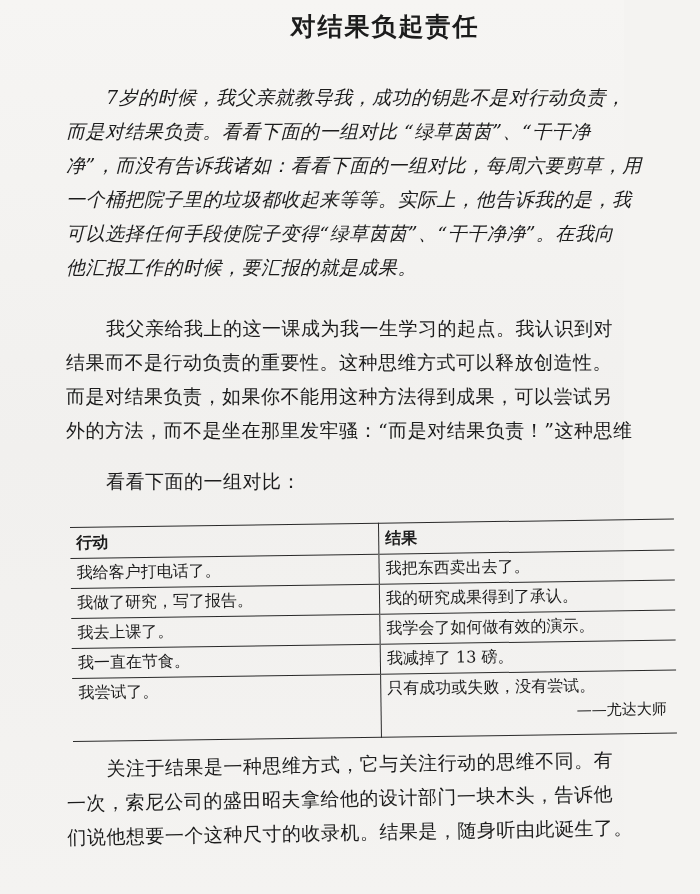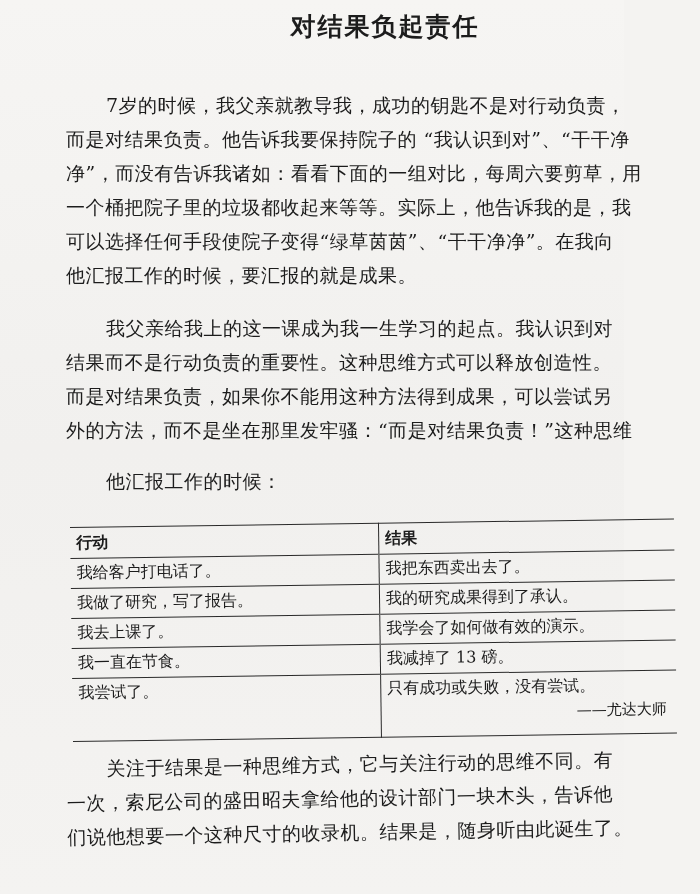--- a/index.html
+++ b/index.html
@@ -43,21 +43,21 @@
       letter-spacing: 0.5px;
     }
     .para .line {
       display: block;
       white-space: nowrap;
       text-indent: 0;
     }
     .para .line.first {
       padding-left: 40px;
     }
-    #p1 { top: 88px; }
+    #p1 { top: 80px; font-style: italic; }
     #p2 { top: 295px; margin-top: 16px; }
     #p3 { top: 464px; }
     #p4 { top: 752px; transform: rotate(-1deg); transform-origin: left top; }
 
     .table-wrap {
       position: absolute;
       left: 70px;
       top: 527px;
       width: 604px;
       height: 220px;
@@ -91,36 +91,36 @@
   </style>
 </head>
 <body>
 
 <div class="page">
 
   <div class="title">对结果负起责任</div>
 
   <div class="para" id="p1">
     <span class="line first">7岁的时候，我父亲就教导我，成功的钥匙不是对行动负责，</span>
-    <span class="line">而是对结果负责。他告诉我要保持院子的 “我认识到对”、“干干净</span>
+    <span class="line">而是对结果负责。看看下面的一组对比 “绿草茵茵”、“干干净</span>
     <span class="line">净”，而没有告诉我诸如：看看下面的一组对比，每周六要剪草，用</span>
     <span class="line">一个桶把院子里的垃圾都收起来等等。实际上，他告诉我的是，我</span>
     <span class="line">可以选择任何手段使院子变得“绿草茵茵”、“干干净净”。在我向</span>
     <span class="line">他汇报工作的时候，要汇报的就是成果。</span>
   </div>
 
   <div class="para" id="p2">
     <span class="line first">我父亲给我上的这一课成为我一生学习的起点。我认识到对</span>
     <span class="line">结果而不是行动负责的重要性。这种思维方式可以释放创造性。</span>
     <span class="line">而是对结果负责，如果你不能用这种方法得到成果，可以尝试另</span>
     <span class="line">外的方法，而不是坐在那里发牢骚：“而是对结果负责！”这种思维</span>
   </div>
 
   <div class="para" id="p3">
-    <span class="line first">他汇报工作的时候：</span>
+    <span class="line first">看看下面的一组对比：</span>
   </div>
 
   <div class="table-wrap">
     <table>
       <tbody>
           <tr>
         <th class="col-left">行动</th>
         <th>结果</th>
       </tr>
       <tr>

